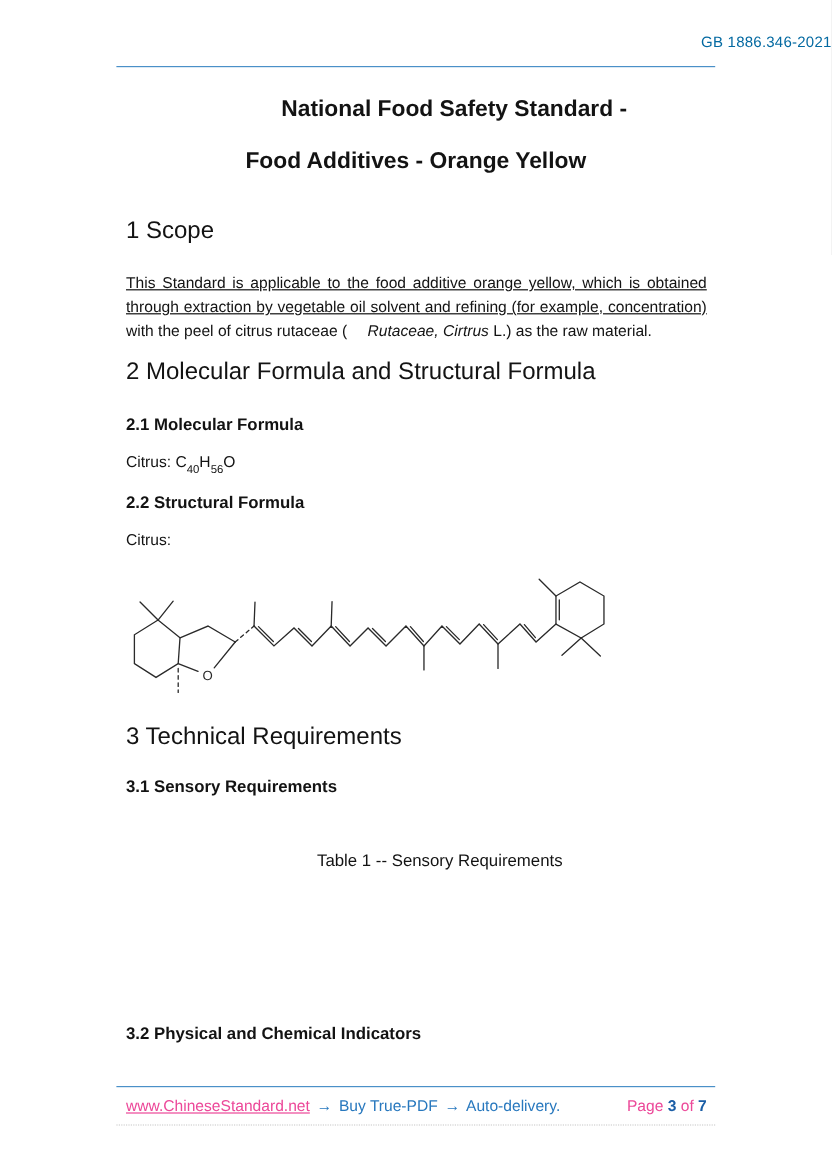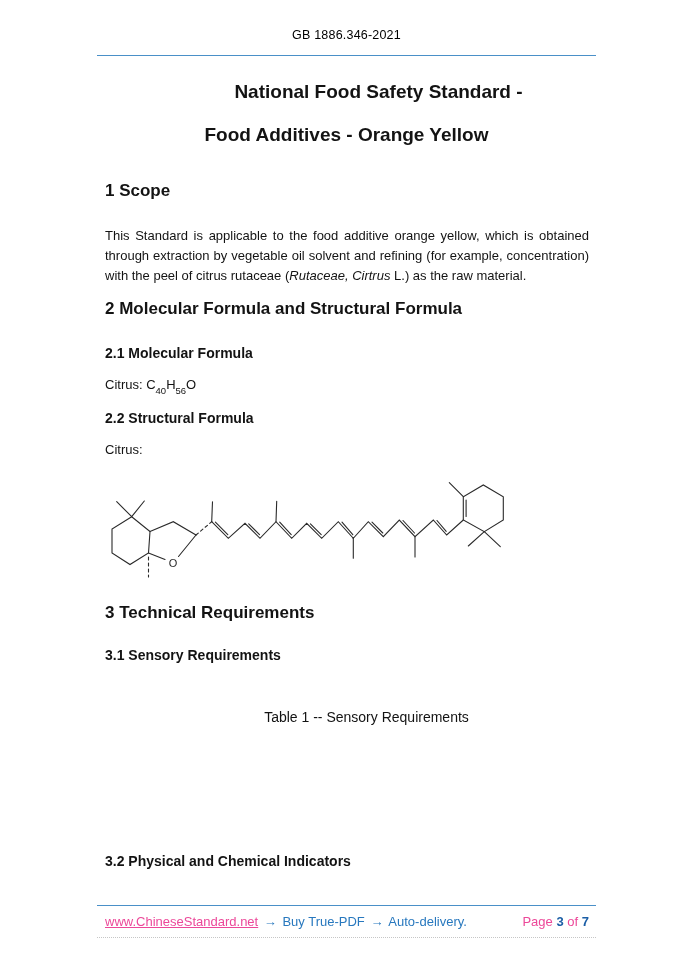--- a/index.html
+++ b/index.html
@@ -3,56 +3,56 @@
 <meta charset="utf-8">
 <style>
   html,body { margin:0; padding:0; background:#e8e8e8; }
   .page {
     position:relative; width:693px; height:980px; background:#ffffff;
     font-family:"Liberation Sans", sans-serif; color:#131313; overflow:hidden;
     margin:0 auto;
   }
   .abs { position:absolute; }
   .doc-number {
-    top:28px; left:0; width:100%; text-align:center;
-    font-size:12.5px; color:#000000; letter-spacing:0.2px;
+    top:28px; left:0; width:100%; text-align:right;
+    font-size:12.5px; color:#0369a1; letter-spacing:0.2px;
   }
   .rule-blue { border-top:1.4px solid #4a90c8; height:0; }
   .rule-top  { top:55px; left:97px; width:499px; }
   .rule-bottom { top:905px; left:97px; width:499px; }
   .rule-dotted { top:937px; left:97px; width:499px; border-top:1.5px dotted #c6c6c6; height:0; }
   .title-line { left:0; width:100%; text-align:center; font-size:19px; font-weight:bold; }
   .title-1 { top:81px;padding-left:32px; }
   .title-2 { top:124px; }
-  .h2 { left:105px; font-size:17px; font-weight:bold; white-space:nowrap; }
+  .h2 { left:105px; font-size:20px; font-weight:normal; white-space:nowrap; }
   .h2-scope { top:181px; }
   .h2-formula { top:299px; }
   .h2-technical { top:603px; }
   .h3 { left:105px; font-size:14px; font-weight:bold; white-space:nowrap; }
   .h3-21 { top:345px; }
   .h3-22 { top:410px; }
   .h3-31 { top:647px; }
   .h3-32 { top:853px;text-align:right; }
   .body-text { font-size:13px; }
   .scope-para { top:226px; left:105px; width:484px; line-height:20px; }
-  .p-line-just { text-align:justify; text-align-last:justify; }
+  .p-line-just { text-align:justify; text-align-last:justify;text-decoration:underline; }
   .molecular { top:377px; left:105px; white-space:nowrap; }
   .molecular sub { font-size:9.5px; position:relative; top:1px; }
   .structural-label { top:442px; left:105px; }
   .structure-box { top:472px; left:105px; width:410px; height:125px; }
   .sensory-text { top:678px; left:105px; white-space:nowrap; }
   .table-caption { top:709px; left:0; width:100%; text-align:center; font-size:14px; font-weight:normal;margin-left:20px; }
   .footer { top:914px; left:105px; width:484px; display:flex; justify-content:space-between; font-size:13px; }
   .footer-left { color:#2878be; white-space:nowrap; }
   .footer-link { color:#ec4899; text-decoration:underline; cursor:pointer; }
   .footer-arrow { color:#2878be; font-weight:bold; padding:0 2px; }
   .footer-right { white-space:nowrap; }
   .page-word { color:#ec4899; }
   .page-num { color:#1b5ea6; font-weight:bold; }
-  .em-it { font-style:italic; }
+  .em-it { font-style:italic;margin-left:17px; }
   svg .bond { stroke:#2a2a2a; stroke-width:1.1; fill:none; stroke-linecap:round; }
   svg .dash { stroke-dasharray:3,3; }
   svg .atom { font-family:"Liberation Sans", sans-serif; font-size:11px; fill:#2a2a2a; }
 </style>
 </head>
 <body>
 
 <div class="page">
 
   <div class="abs doc-number">GB 1886.346-2021</div>

